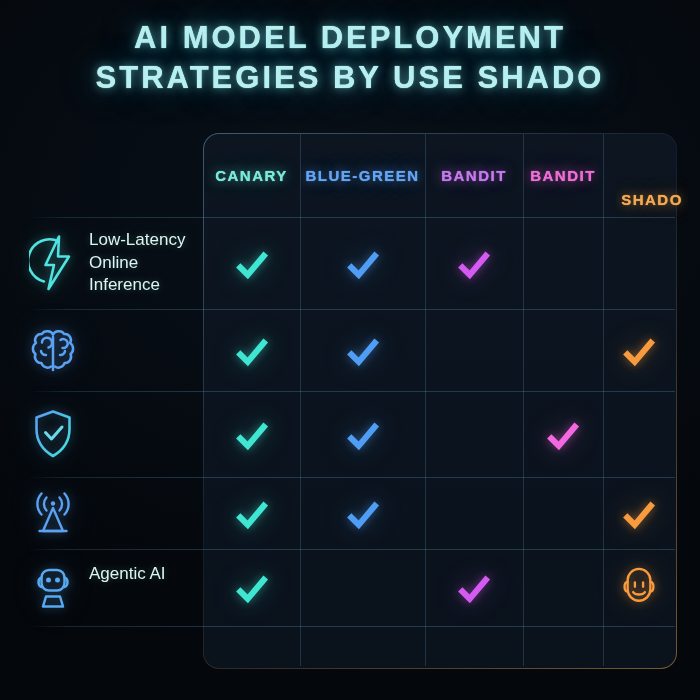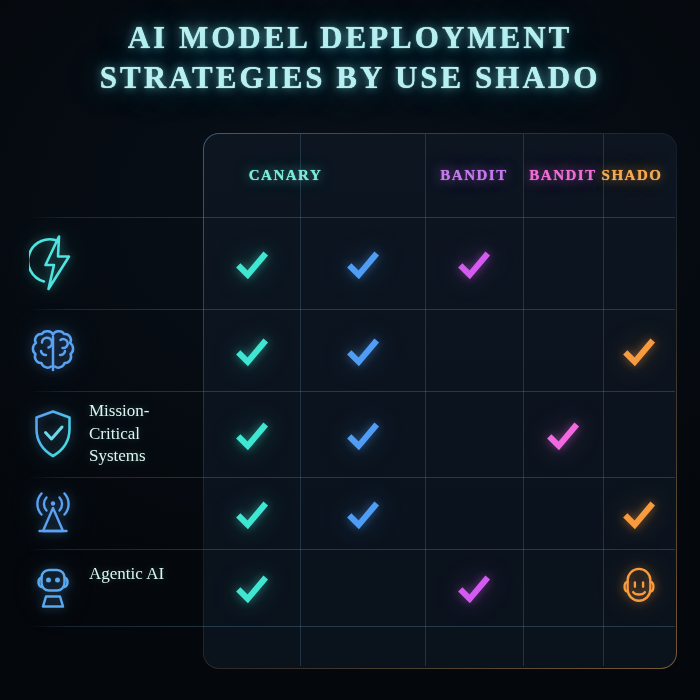--- a/index.html
+++ b/index.html
@@ -1,19 +1,19 @@
 <!DOCTYPE html>
 <html><head>
 <meta charset="utf-8">
 <style>
   html,body{margin:0;padding:0;background:#04070b;}
   .stage{
     position:relative;width:700px;height:700px;overflow:hidden;
     background:radial-gradient(120% 90% at 50% 30%, #081019 0%, #04070b 70%);
-    font-family:Liberation Serif, serif;
+    font-family:Liberation Sans, sans-serif;
   }
   .title{
     position:absolute;top:18px;left:0;width:700px;text-align:center;
     font-size:31px;line-height:40px;font-weight:600;letter-spacing:3px;
     color:#b6f0f1;
     text-shadow:0 0 1px #d8fbfa,0 0 10px rgba(125,235,235,.6),0 0 26px rgba(70,195,215,.45),0 0 52px rgba(60,170,200,.3);
   }
   .panel{
     position:absolute;left:203px;top:133px;width:472px;height:534px;
     border-radius:16px;border:1px solid transparent;
@@ -53,31 +53,35 @@
   <div class="hline" style="top:309px"></div>
   <div class="hline" style="top:391px"></div>
   <div class="hline" style="top:477px"></div>
   <div class="hline" style="top:549px"></div>
   <div class="hline" style="top:626px"></div>
   <div class="vline" style="left:300px"></div>
   <div class="vline" style="left:425px"></div>
   <div class="vline" style="left:523px"></div>
   <div class="vline" style="left:603px"></div>
 
-  <div class="hcell glow-text" style="left: 213px; width: 97px; color: rgb(122, 234, 219); text-shadow: rgb(122, 234, 219) 0px 0px 1px, rgba(122, 234, 219, 0.6) 0px 0px 12px, rgba(122, 234, 219, 0.333) 0px 0px 30px; padding-left: 24px;">CANARY</div>
+  <div class="hcell glow-text" style="left: 203px; width: 97px; color: rgb(122, 234, 219); text-shadow: rgb(122, 234, 219) 0px 0px 1px, rgba(122, 234, 219, 0.6) 0px 0px 12px, rgba(122, 234, 219, 0.333) 0px 0px 30px;">CANARY</div>
+  <div class="hcell glow-text" style="left: 300px; width: 125px; color: rgb(100, 164, 244); text-shadow: rgb(100, 164, 244) 0px 0px 1px, rgba(100, 164, 244, 0.6) 0px 0px 12px, rgba(100, 164, 244, 0.333) 0px 0px 30px;">BLUE-GREEN</div>
   <div class="hcell glow-text" style="left: 425px; width: 98px; color: rgb(198, 120, 238); text-shadow: rgb(198, 120, 238) 0px 0px 1px, rgba(198, 120, 238, 0.6) 0px 0px 12px, rgba(198, 120, 238, 0.333) 0px 0px 30px;">BANDIT</div>
   <div class="hcell glow-text" style="left: 523px; width: 80px; color: rgb(238, 110, 214); text-shadow: rgb(238, 110, 214) 0px 0px 1px, rgba(238, 110, 214, 0.6) 0px 0px 12px, rgba(238, 110, 214, 0.333) 0px 0px 30px;">BANDIT</div>
-  <div class="hcell glow-text" style="left: 596px; width: 72px; color: rgb(246, 169, 78); text-shadow: rgb(246, 169, 78) 0px 0px 1px, rgba(246, 169, 78, 0.6) 0px 0px 12px, rgba(246, 169, 78, 0.333) 0px 0px 30px;">SHADO</div>
+  <div class="hcell glow-text" style="left: 616px; width: 72px; color: rgb(246, 169, 78); text-shadow: rgb(246, 169, 78) 0px 0px 1px, rgba(246, 169, 78, 0.6) 0px 0px 12px, rgba(246, 169, 78, 0.333) 0px 0px 30px; margin-top: 24px;">SHADO</div>
 
   <div class="row-icon glow-glyph" style="top: 217px; height: 92px; color: rgb(79, 228, 226); filter: drop-shadow(rgba(79, 228, 226, 0.4) 0px 0px 5px) drop-shadow(rgba(79, 228, 226, 0.2) 0px 0px 14px);">
     <svg width="48" height="58" viewBox="0 0 48 58" fill="none" stroke="currentColor" stroke-width="2.6" stroke-linejoin="round" stroke-linecap="round">
       <path d="M29.5 7.2 A21.5 21.5 0 1 0 14.9 47.5"></path>
       <path d="M30 2.5 L16.5 31 H25 L19.5 55 L40 22.5 H29 Z"></path>
     </svg>
   </div>
+  <div class="row-label" style="top:217px;height:92px">Low-Latency
+Online
+Inference</div>
 
   <div class="row-icon glow-glyph" style="top: 309px; height: 82px; color: rgb(91, 162, 242); filter: drop-shadow(rgba(91, 162, 242, 0.4) 0px 0px 5px) drop-shadow(rgba(91, 162, 242, 0.2) 0px 0px 14px);">
     <svg width="48" height="48" viewBox="0 0 48 48" fill="none" stroke="currentColor" stroke-width="2.5" stroke-linecap="round" stroke-linejoin="round">
       <path d="M24 8.5 C22.5 4.5 15 4 13 8 C7.5 7.5 4.5 13 7 17 C3 19.5 3 25.5 6.5 28 C4.5 32.5 8 37.5 12.5 37 C13.5 41 19 43 22 40.5"></path>
       <path d="M24 8.5 C25.5 4.5 33 4 35 8 C40.5 7.5 43.5 13 41 17 C45 19.5 45 25.5 41.5 28 C43.5 32.5 40 37.5 35.5 37 C34.5 41 29 43 26 40.5"></path>
       <path d="M24 11 V44"></path>
       <path d="M13 16.5 a5 5 0 1 1 6.5 5"></path>
       <path d="M31.5 14 a4.5 4.5 0 1 1 2 8"></path>
       <path d="M12 25 a4.5 4.5 0 0 0 5 4"></path>
       <path d="M36 25 a4.5 4.5 0 0 1 -5 4"></path>
@@ -89,23 +93,20 @@
       <defs>
         <linearGradient id="gsh" x1="0" y1="0" x2="1" y2="1">
           <stop offset="0" stop-color="#5b9cf4"></stop>
             <stop offset="1" stop-color="#43e3da"></stop>
         </linearGradient>
       </defs>
       <path d="M22 3.5 L38.5 9.5 V21 C38.5 33.5 31.5 42.5 22 48 C12.5 42.5 5.5 33.5 5.5 21 V9.5 Z" stroke="url(#gsh)" stroke-width="2.6"></path>
       <path d="M14.5 24.5 l6 6.5 l10.5 -12" stroke="#6cd8e8" stroke-width="3"></path>
     </svg>
   </div>
-  <div class="row-label" style="top:391px;height:86px">Mission-
-Critical
-Systems</div>
 
   <div class="row-icon glow-glyph" style="top: 477px; height: 72px; color: rgb(91, 162, 242); filter: drop-shadow(rgba(91, 162, 242, 0.4) 0px 0px 5px) drop-shadow(rgba(91, 162, 242, 0.2) 0px 0px 14px);">
     <svg width="48" height="50" viewBox="0 0 48 50" fill="none" stroke="currentColor" stroke-width="2.4" stroke-linecap="round" stroke-linejoin="round">
       <circle cx="24" cy="15.5" r="2.2" fill="currentColor" stroke="none"></circle>
       <path d="M17.5 9.5 a9.5 9.5 0 0 0 0 13"></path>
       <path d="M12.5 5.5 a15.5 15.5 0 0 0 0 21"></path>
       <path d="M30.5 9.5 a9.5 9.5 0 0 1 0 13"></path>
       <path d="M35.5 5.5 a15.5 15.5 0 0 1 0 21"></path>
       <path d="M24 20 L14 43 H34 Z"></path>
       <path d="M10.5 43 H37.5"></path>

